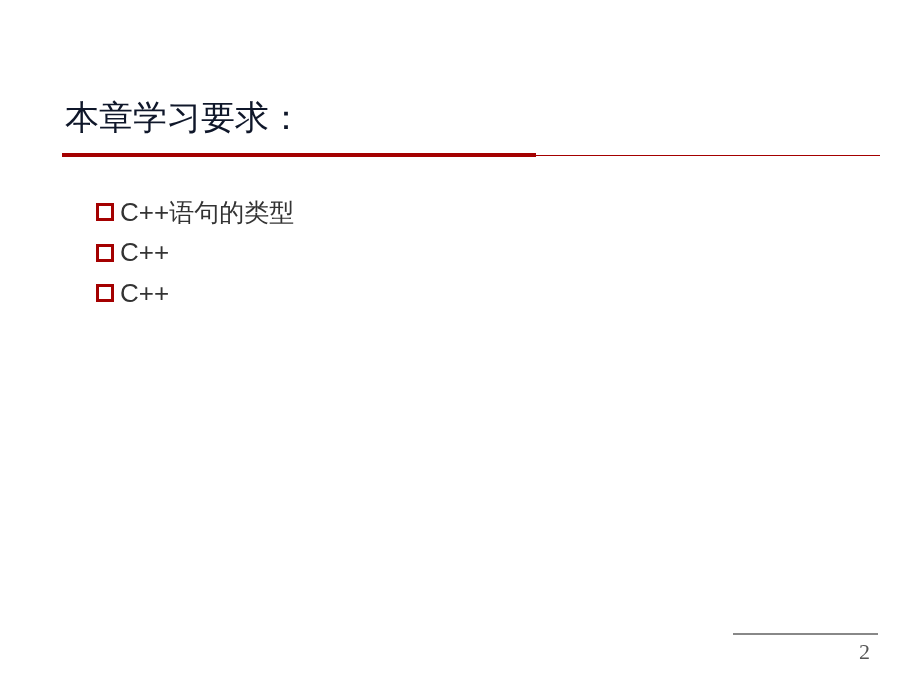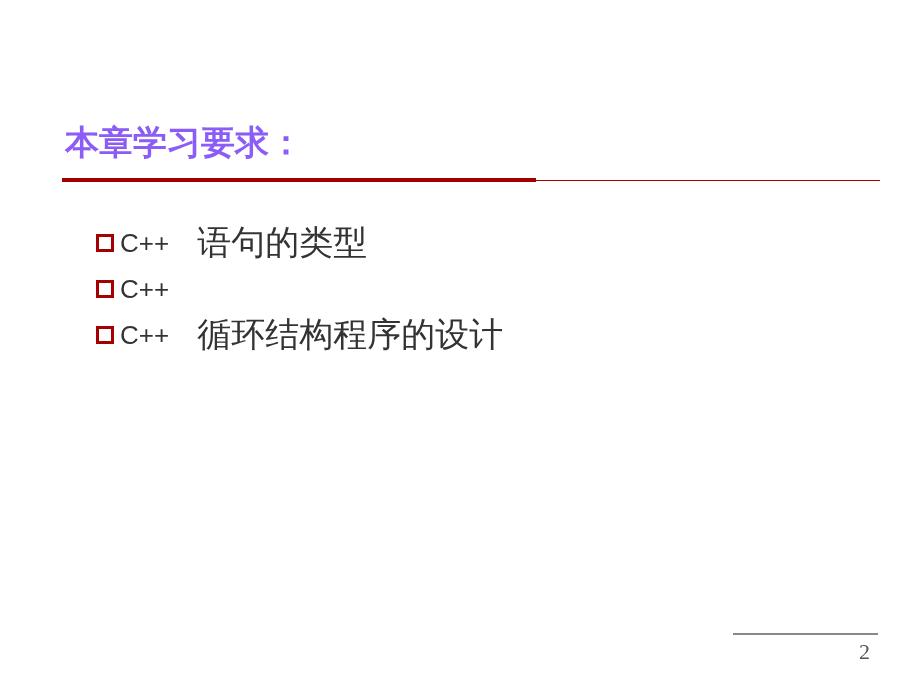--- a/index.html
+++ b/index.html
@@ -13,25 +13,24 @@
       background: #ffffff;
       font-family: "SimSun", "宋体", serif;
       position: relative;
       overflow: hidden;
     }
     .slide-content {
       padding: 95px 60px 0 60px;
     }
     .title {
       font-size: 34px;
-      color: #8b5cf6;
-      font-weight: bold;
+      color: #0f172a;
+      font-weight: normal;
       margin-bottom: 12px;
       padding-left: 5px;
-      margin-top: 25px;
     }
     .underline-container {
       position: relative;
       height: 6px;
       margin-left: 2px;
       margin-right: -20px;
     }
     .underline-thick {
       height: 4px;
       background: #a40000;
@@ -66,23 +65,22 @@
       margin-right: 6px;
       flex-shrink: 0;
     }
     .bullet-text-latin {
       font-family: Arial, sans-serif;
       font-size: 26px;
       color: #333333;
     }
     .bullet-text-cjk {
       font-family: "SimSun", "宋体", serif;
-      font-size: 34px;
+      font-size: 25px;
       color: #333333;
-      margin-left: 28px;
     }
     .page-number {
       position: absolute;
       bottom: 25px;
       right: 50px;
       font-size: 22px;
       color: #555555;
       font-family: "Times New Roman", serif;
     }
     .bottom-line {
@@ -109,19 +107,18 @@
       <span class="bullet-text-latin">C++</span>
       <span class="bullet-text-cjk">语句的类型</span>
     </div>
     <div class="bullet-item">
       <div class="bullet-marker"></div>
       <span class="bullet-text-latin">C++</span>
     </div>
     <div class="bullet-item">
       <div class="bullet-marker"></div>
       <span class="bullet-text-latin">C++</span>
-      <span class="bullet-text-cjk">循环结构程序的设计</span>
     </div>
   </div>
 </div>
 
 <div class="bottom-line"></div>
 <div class="page-number">2</div>
 
 </body></html>

